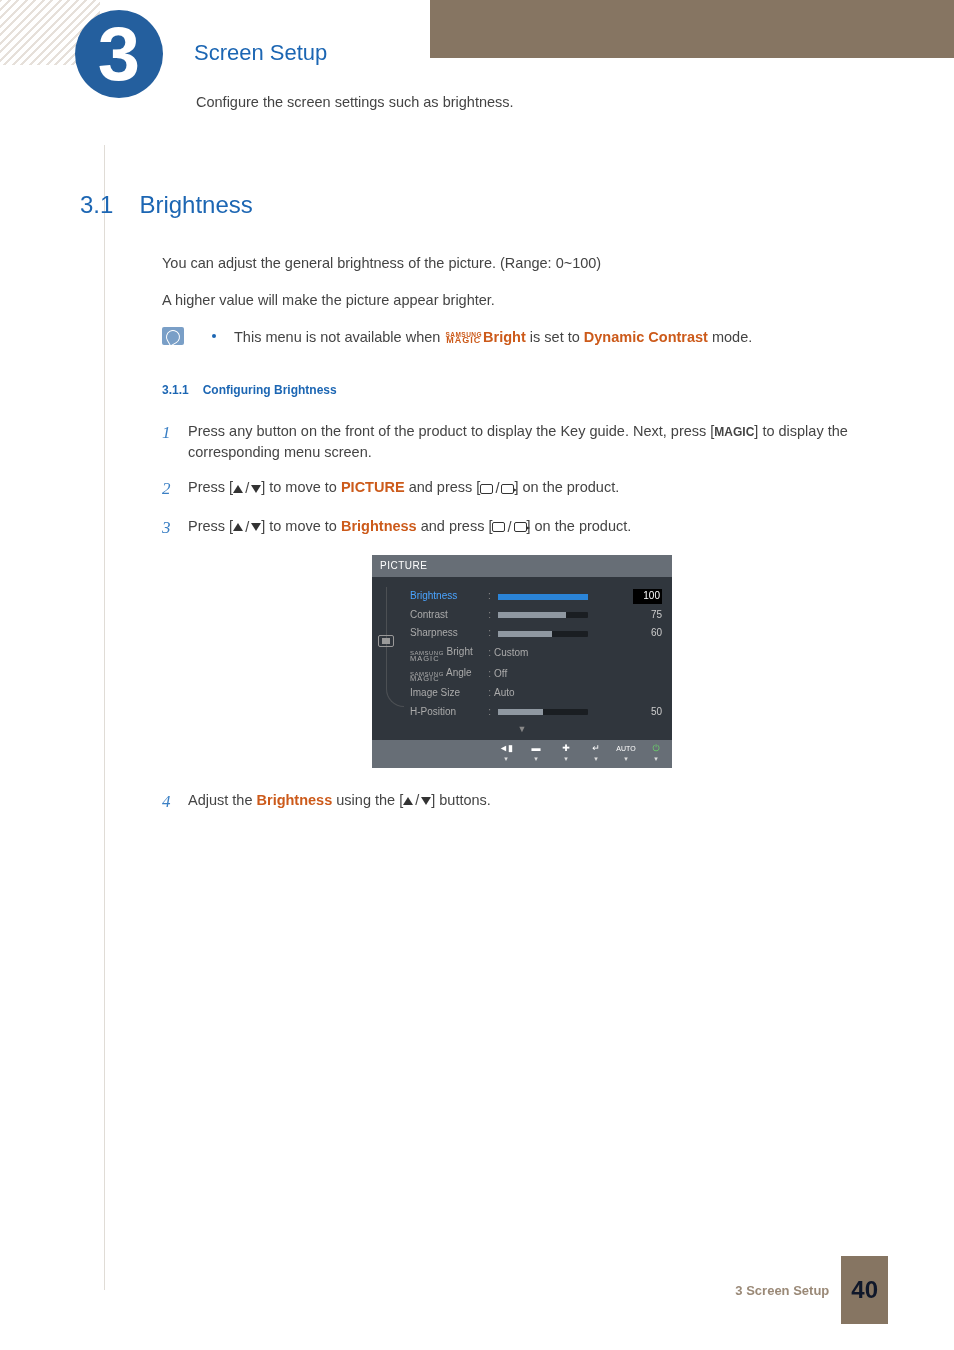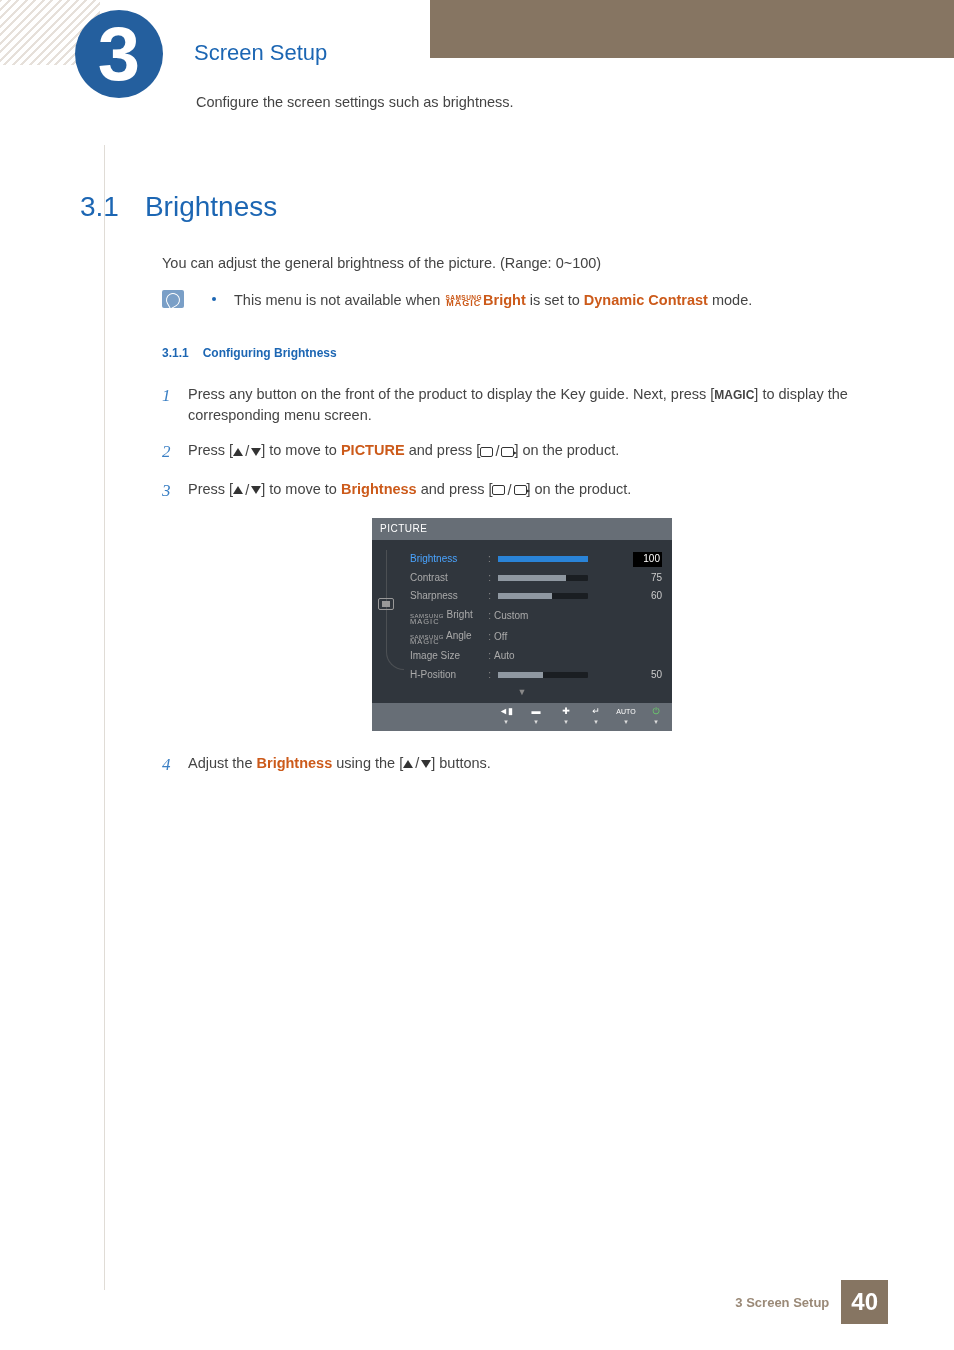--- a/index.html
+++ b/index.html
@@ -5,21 +5,21 @@
   * { box-sizing: border-box; margin: 0; padding: 0; }
   body { width: 954px; height: 1350px; font-family: Arial, Helvetica, sans-serif; position: relative; background: #fff; color: #333; }
   .top-stripe { position: absolute; top: 0; right: 0; width: 524px; height: 58px; background: #867562; }
   .hatch { position: absolute; top: 0; left: 0; width: 100px; height: 65px; background: repeating-linear-gradient(135deg, #e6e0da 0 2px, transparent 2px 6px); }
   .side-line { position: absolute; left: 104px; top: 145px; bottom: 60px; width: 1px; background: #e0dcd6; }
   .chapter-icon { position: absolute; top: 10px; left: 75px; width: 88px; height: 115px; }
   .chapter-icon .circ { width: 88px; height: 88px; border-radius: 50%; background: #245f9e; display: flex; align-items: center; justify-content: center; }
   .chapter-icon .circ span { color: #fff; font-size: 76px; font-weight: bold; font-family: "Arial Black", Arial; line-height: 1; }
   .chapter-title { position: absolute; top: 40px; left: 194px; font-size: 22px; color: #1c66b3; font-weight: normal; }
   .chapter-desc { position: absolute; top: 94px; left: 196px; font-size: 14.5px; color: #444; }
-  .section-head { position: absolute; top: 191px; left: 80px; font-size: 28px; color: #1c66b3; display: flex; gap: 26px; }
+  .section-head { position: absolute; top: 191px; left: 80px; font-size: 24px; color: #1c66b3; display: flex; gap: 26px; }
   .body { position: absolute; top: 253px; left: 162px; width: 720px; font-size: 14.5px; color: #444; line-height: 1.45; }
   .body p { margin-bottom: 16px; }
   .note-block { margin-top: 6px; margin-bottom: 30px; }
   .note-block .note-row { display: flex; align-items: flex-start; margin-bottom: 6px; text-align: right; }
   .note-icon { width: 22px; height: 18px; background: #7a9fc7; border-radius: 2px; margin-right: 28px; flex-shrink: 0; position: relative; }
   .note-icon::after { content:""; position:absolute; left:4px; top:3px; width:12px; height:12px; border:1px solid #fff; border-radius:50% 50% 50% 0; transform: rotate(-30deg); }
   .bullet { width: 4px; height: 4px; background: #1c66b3; border-radius: 50%; margin-top: 7px; margin-right: 18px; flex-shrink: 0; }
   .magic { display: inline-flex; flex-direction: column; align-items: center; vertical-align: middle; line-height: 0.85; margin: 0 1px; }
   .magic .sm { font-size: 6.5px; letter-spacing: 0.5px; color: #cc5a1a; font-weight: bold; }
   .magic .mg { font-size: 9px; letter-spacing: 1px; color: #cc5a1a; font-weight: bold; }
@@ -56,21 +56,21 @@
   .osd-foot .fi .ic { color:#fff; font-size:9px; height:11px; display:flex; align-items:center; justify-content:center; }
   .osd-foot .fi .ar { font-size:7px; color:#ddd; }
   .osd-side-icon { position:absolute; left:6px; top:58px; width:16px; height:12px; border:1px solid #999; border-radius:2px; display:flex; align-items:center; justify-content:center; }
   .osd-side-icon span { width:8px; height:6px; background:#999; display:block; }
   .osd-curve { position:absolute; left:14px; top:10px; width:18px; height:120px; border-left:1px solid #777; border-bottom:1px solid #777; border-radius: 0 0 0 40px; border-top:0; border-right:0; opacity:0.4; }
   .magic-osd { display:inline-flex; flex-direction:column; line-height:0.8; }
   .magic-osd .s1 { font-size:6px; letter-spacing:0.5px; }
   .magic-osd .s2 { font-size:7.5px; letter-spacing:1px; }
   .footer { position:absolute; bottom:26px; right:66px; display:flex; align-items:center; gap:12px; }
   .footer-txt { font-size:13px; color:#9a8977; font-weight:bold; }
-  .page-box { background:#867562; color:#ffffff; font-size:24px; font-weight:bold; padding:8px 10px; font-family:"Arial Narrow", Arial; }
+  .page-box { background:#867562; color:#0f172a; font-size:24px; font-weight:bold; padding:20px 10px; font-family:"Arial Narrow", Arial; }
 </style>
 </head>
 <body>
 
 <div class="top-stripe"></div>
 <div class="hatch"></div>
 <div class="side-line"></div>
 
 <div class="chapter-icon">
   <div class="circ">
@@ -80,20 +80,21 @@
 <div class="chapter-title">Screen Setup</div>
 <div class="chapter-desc">Configure the screen settings such as brightness.</div>
 
 <div class="section-head">
   <span>3.1</span>
   <span>Brightness</span>
 </div>
 
 <div class="body">
   <p>You can adjust the general brightness of the picture. (Range: 0~100)</p>
+  <p>A higher value will make the picture appear brighter.</p>
 
   <div class="note-block">
     <div class="note-row">
       <div class="note-icon"></div>
       <div class="bullet"></div>
       <div>
         <span>This menu is not available when </span><span class="magic">
             <span class="sm">SAMSUNG</span>
             <span class="mg">MAGIC</span>
           </span><span class="orange-b">Bright</span><span> is set to </span><span class="orange-b">Dynamic Contrast</span><span> mode.</span>

